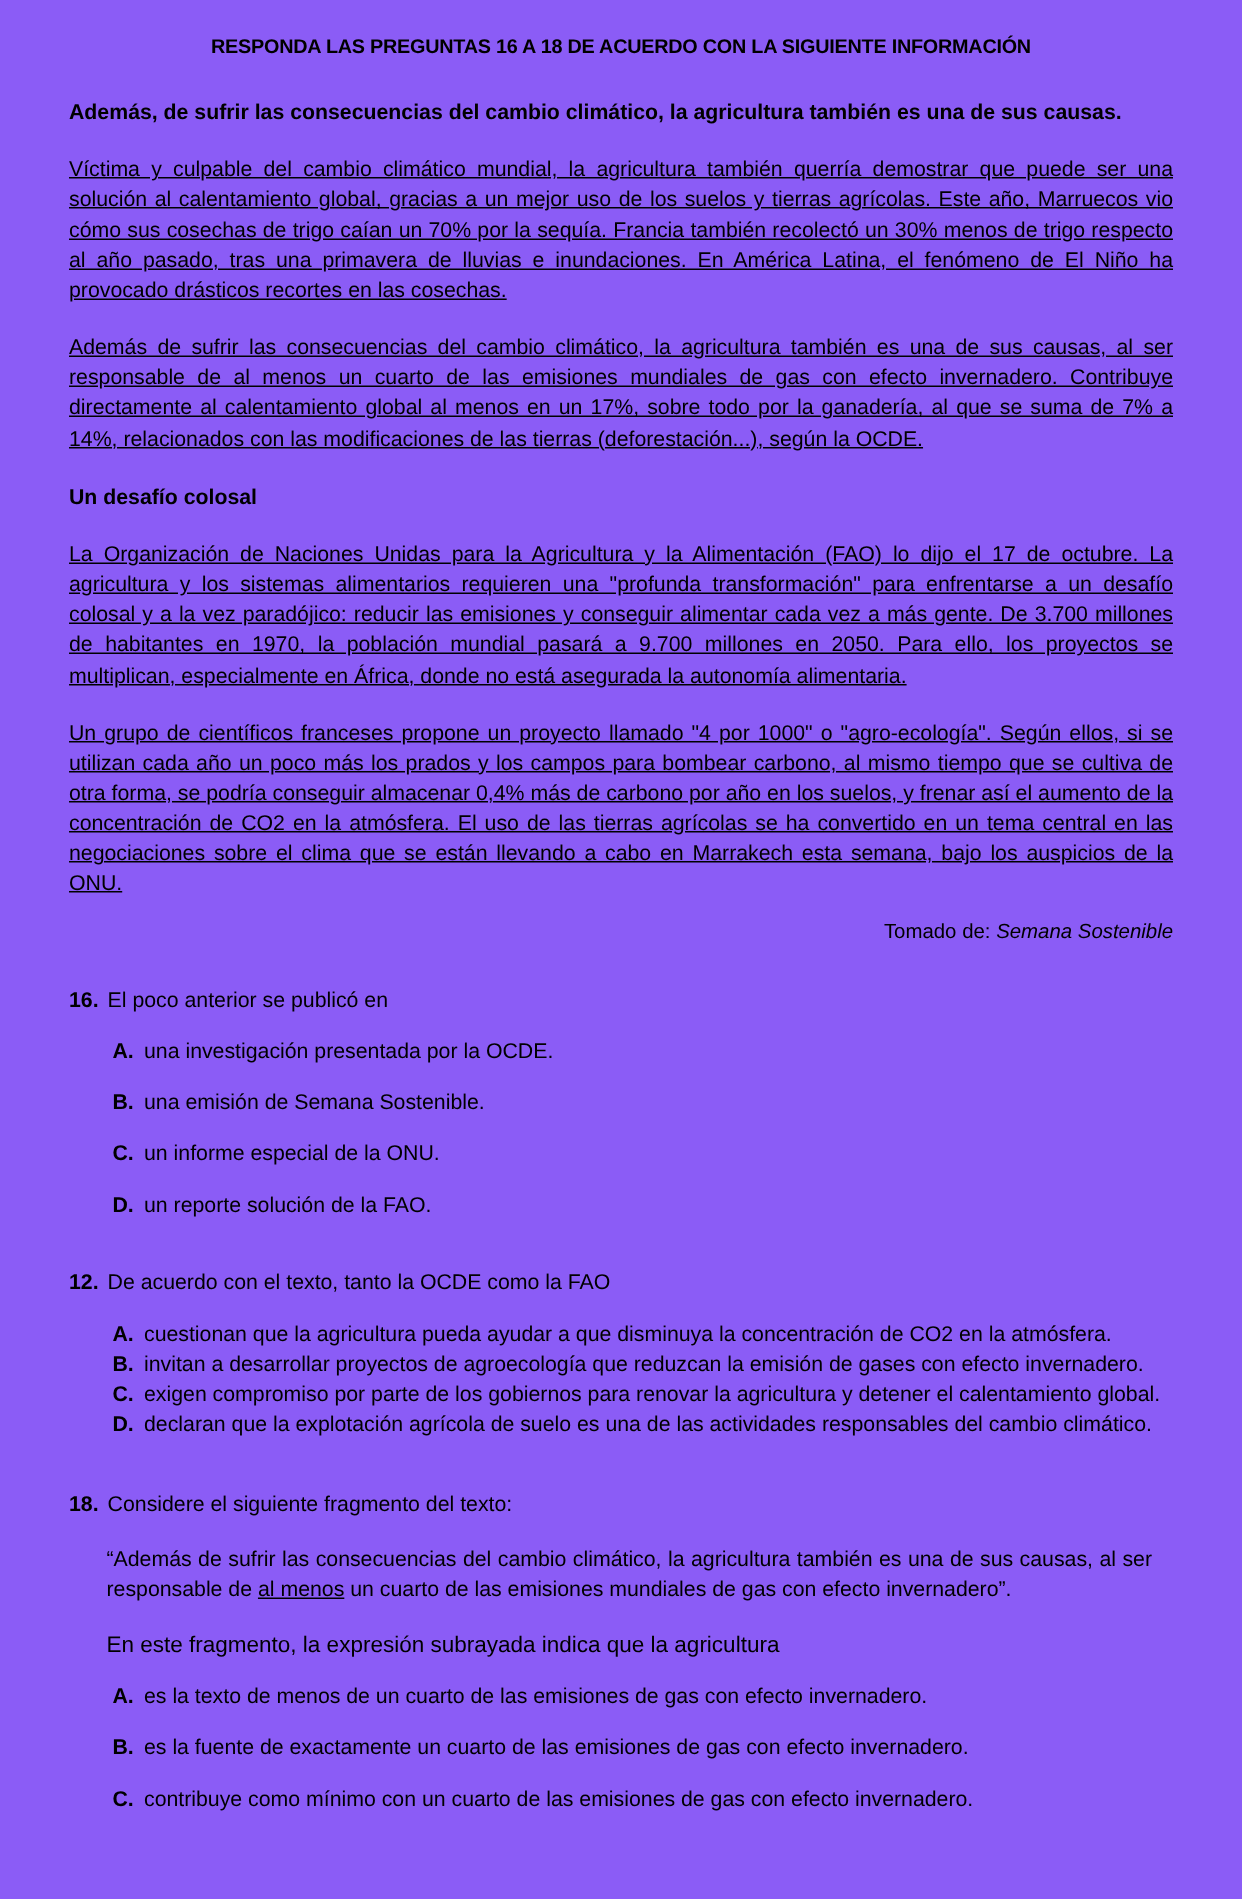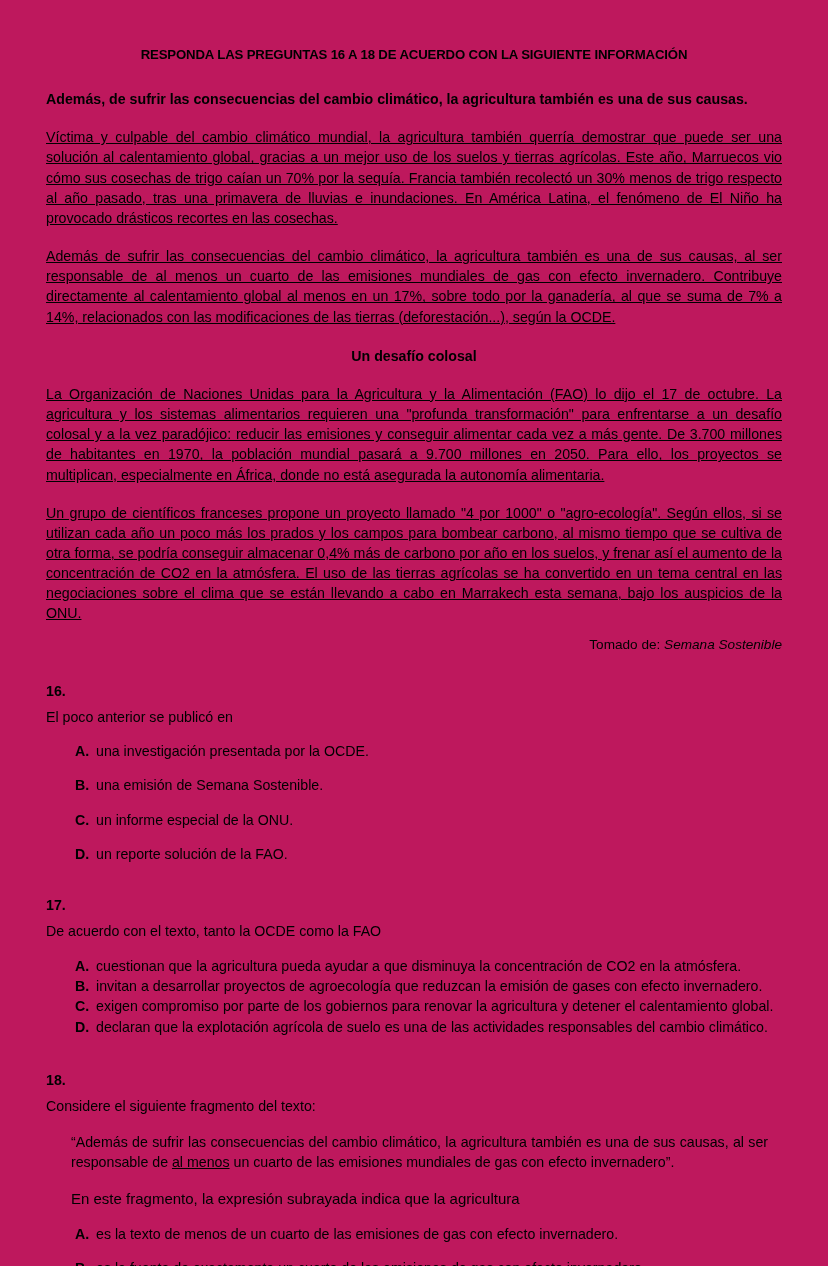--- a/index.html
+++ b/index.html
@@ -11,23 +11,23 @@
     width: 828px;
     height: 1266px;
     font-family: "Liberation Sans", sans-serif;
     color: #000000;
     -webkit-font-smoothing: antialiased;
   }
   .page {
     position: relative;
     width: 828px;
     height: 1266px;
-    background: #be185d;
+    background: #8b5cf6;
     box-sizing: border-box;
-    padding: 44px 46px 0 46px;
+    padding: 20px 46px 0 46px;
     overflow: hidden;
   }
 
   
   .instruction-heading {
     text-align: center;
     font-weight: bold;
     font-size: 13.2px;
     letter-spacing: -0.15px;
     margin: 0 0 0 0;
@@ -54,21 +54,21 @@
   p.body {
     font-size: 14.2px;
     text-align: justify;
     line-height: 1.42;
     margin: 18px 0 0 0;
     text-decoration: underline;
   }
   h3.subhead {
     font-size: 14.2px;
     font-weight: bold;
-    text-align: center;
+    text-align: left;
     line-height: 1.42;
     margin: 19px 0 0 0;
   }
   .attribution {
     text-align: right;
     font-size: 13.6px;
     line-height: 1.42;
     margin: 11px 0 0 0;
   }
   .attribution .source {
@@ -81,21 +81,20 @@
   }
   .question-block.q17 { margin-top: 31px; }
   .question-block.q18 { margin-top: 33px; }
 
   .question-stem {
     font-size: 14.2px;
     line-height: 1.42;
     display: flex;
     align-items: flex-start;
     gap: 6px;
-    flex-direction: column;
   }
   .question-number {
     font-weight: bold;
     flex: 0 0 auto;
   }
   .question-text {
     flex: 1 1 auto;
   }
 
   .options {
@@ -193,21 +192,21 @@
       </div>
       <div class="option">
         <span class="option-letter">D.</span>
         <span class="option-text nojustify">un reporte solución de la FAO.</span>
       </div>
     </div>
   </div>
 
   <div class="question-block q17">
     <div class="question-stem">
-      <span class="question-number">17.</span>
+      <span class="question-number">12.</span>
       <span class="question-text">De acuerdo con el texto, tanto la OCDE como la FAO</span>
     </div>
     <div class="options tight">
       <div class="option">
         <span class="option-letter">A.</span>
         <span class="option-text">cuestionan que la agricultura pueda ayudar a que disminuya la concentración de CO2 en la atmósfera.</span>
       </div>
       <div class="option">
         <span class="option-letter">B.</span>
         <span class="option-text">invitan a desarrollar proyectos de agroecología que reduzcan la emisión de gases con efecto invernadero.</span>

